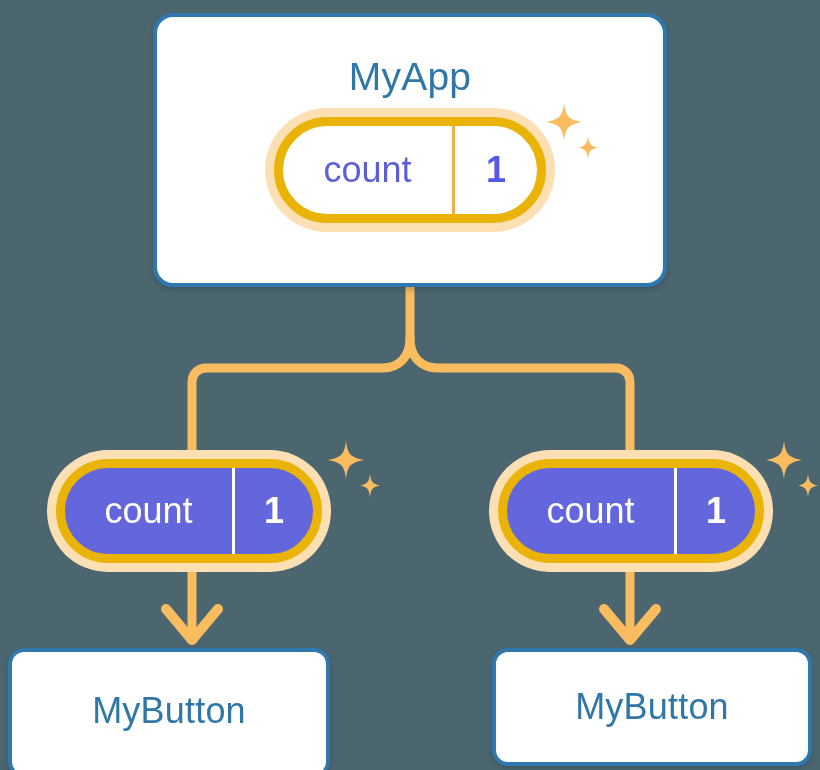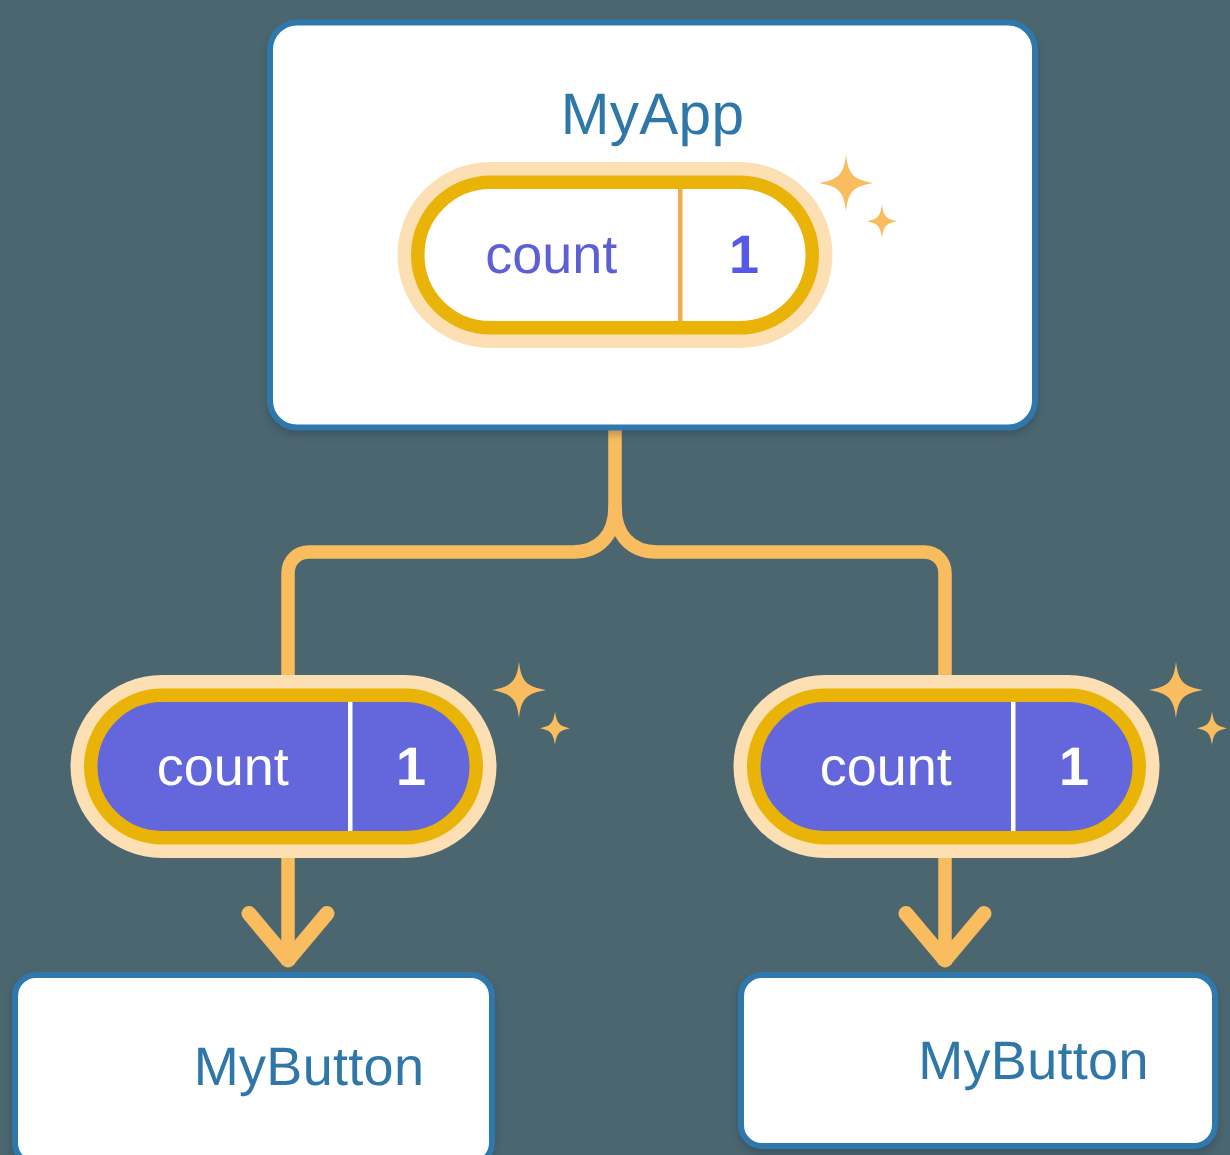--- a/index.html
+++ b/index.html
@@ -38,21 +38,20 @@
     border-radius: 16px;
     box-sizing: border-box;
     box-shadow: 0 3px 5px rgba(20,40,50,0.25);
   }
   #card-myapp {
     left: 153px;
     top: 13px;
     width: 514px;
     height: 274px;
     border-radius: 20px;
-    margin-left: 25px;
   }
   #card-mybutton-left {
     left: 8px;
     top: 648px;
     width: 322px;
     height: 130px;
   }
   #card-mybutton-right {
     left: 492px;
     top: 648px;
@@ -70,21 +69,20 @@
   }
   #myapp-title {
     top: 38px;
     font-size: 39px;
     font-weight: 400;
   }
   .btn-title {
     top: 38px;
     font-size: 36px;
     font-weight: 400;
-    margin-left: 37px;
   }
   #card-mybutton-right .btn-title { top: 34px; }
 
   
   .pill {
     position: absolute;
     box-sizing: border-box;
     border-radius: 999px;
     
     border: 9px solid #eab308;

